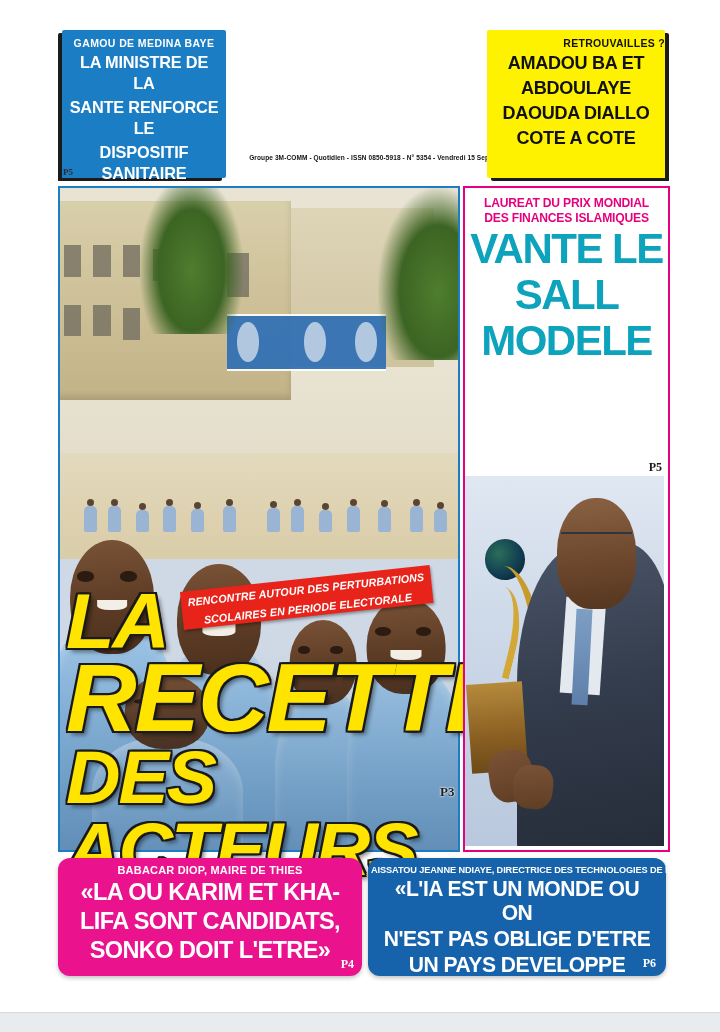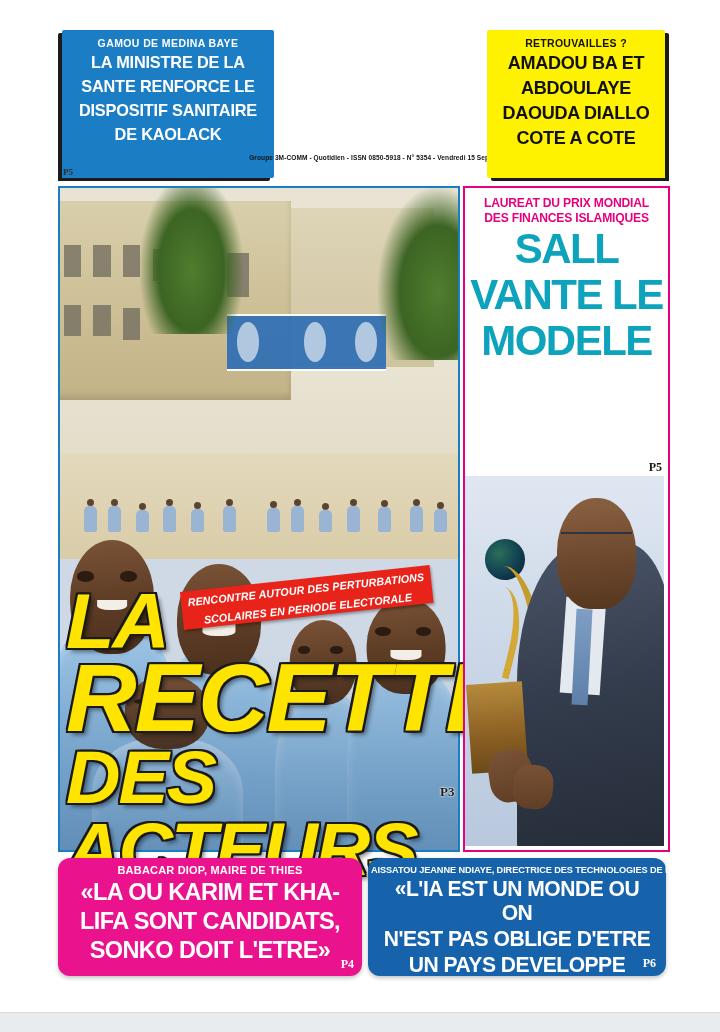--- a/index.html
+++ b/index.html
@@ -22,21 +22,21 @@
   .bottom-strip{
     position:absolute;left:0;top:1012px;width:720px;height:20px;
     background:#e9ecef;border-top:1px solid #d6d9dc;
   }
 
   
   .masthead{
     position:absolute;left:0;top:0;width:720px;height:182px;
   }
   .teaser-left{
-    position:absolute;left:62px;top:30px;width:212px;height:148px;
+    position:absolute;left:62px;top:30px;width:164px;height:148px;
     background:#1b7ec4;
     box-shadow:-4px 3px 0 0 #1b1b1b;
     border-radius:2px 2px 2px 0;
   }
   .teaser-left .kicker{
     color:#ffffff;
     font-size:10.5px;font-weight:bold;
     letter-spacing:.4px;
     text-align:center;
     padding-top:7px;
@@ -105,21 +105,21 @@
 
   .teaser-right{
     position:absolute;left:487px;top:30px;width:178px;height:148px;
     background:#fff200;
     box-shadow:4px 3px 0 0 #1b1b1b;
     border-radius:2px 2px 0 2px;
   }
   .teaser-right .kicker{
     color:#111111;
     font-size:10.5px;font-weight:bold;
-    text-align:center;padding-top:7px;letter-spacing:.3px;
+    text-align:right;padding-top:7px;letter-spacing:.3px;
   }
   .teaser-right .headline{
     color:#111111;
     font-size:19px;line-height:22px;font-weight:bold;
     text-align:center;padding:3px 3px 0 3px;
     letter-spacing:-.3px;
     transform:scaleX(.95);
   }
 
   
@@ -503,22 +503,22 @@
       <div class="mh-line mh-1">LA</div>
       <div class="mh-line mh-2">RECETTE</div>
       <div class="mh-line mh-3">DES ACTEURS</div>
       <div class="mh-pageref">P3</div>
     </div>
 
     <div class="right-col">
       <div class="rc-kicker">LAUREAT DU PRIX MONDIAL</div>
       <div class="rc-kicker" style="padding-top:0">DES FINANCES ISLAMIQUES</div>
 
+      <div class="rc-head" style="padding-top:0">VANTE LE</div>
       <div class="rc-head" style="padding-top:0">SALL</div>
-      <div class="rc-head" style="padding-top:0">VANTE LE</div>
       <div class="rc-head" style="padding-top:0">MODELE</div>
 
       <div class="rc-pageref">P5</div>
 
       <div class="rc-photo">
         <div class="rcp-backdrop"></div>
         <div class="rcp-trophy-globe"></div>
         <div class="rcp-trophy-arm"></div>
         <div class="rcp-trophy-arm2"></div>
         <div class="rcp-suit"></div>

